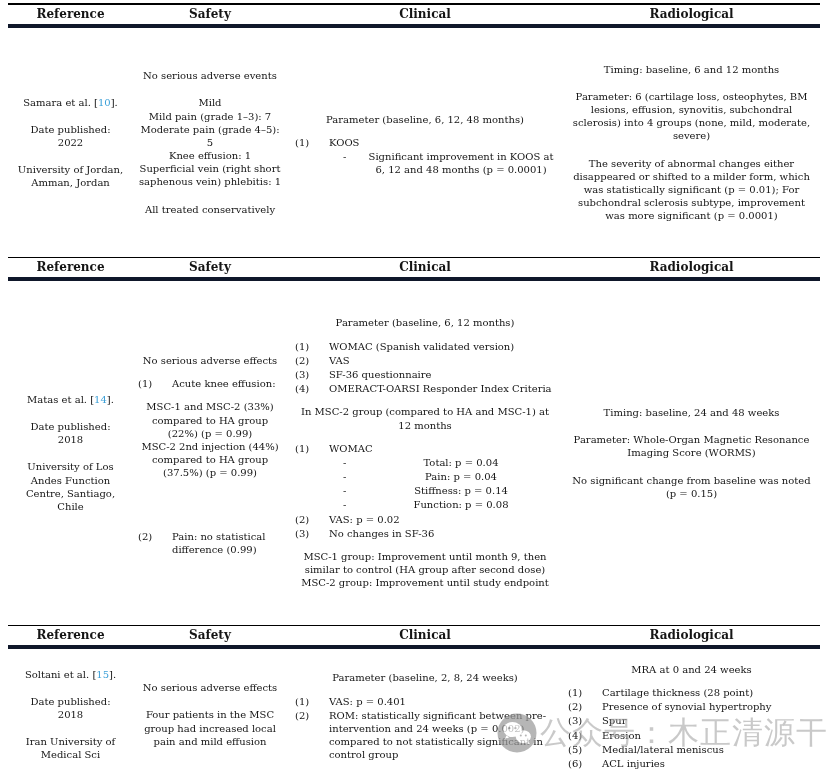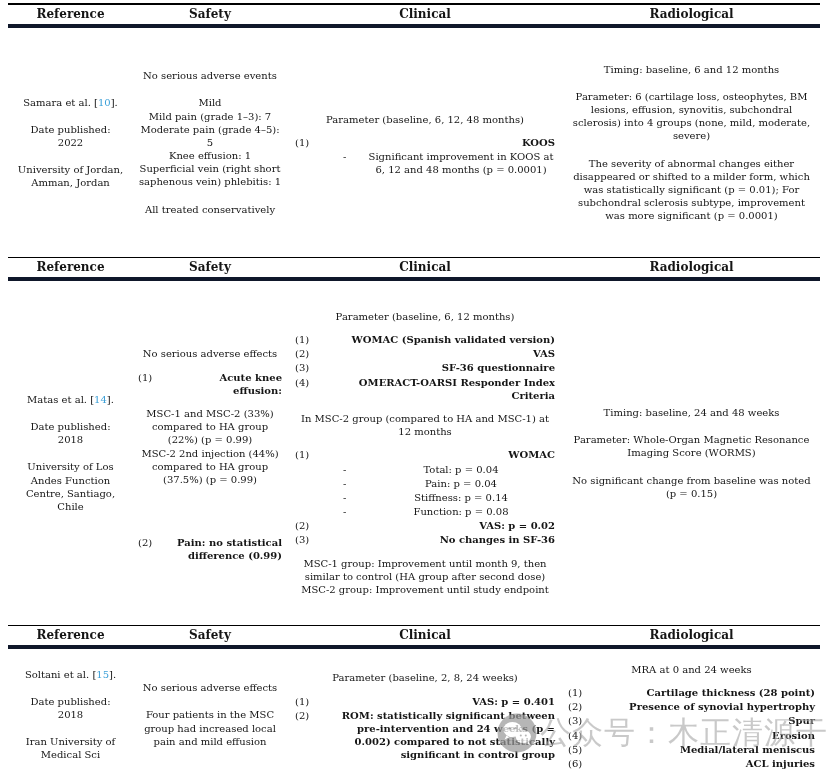--- a/index.html
+++ b/index.html
@@ -13,21 +13,21 @@
   .body-row{display:grid;grid-template-columns:125px 154px 276px 257px;}
   .row1{height:229px;} .row2{height:344px;} .row3{height:131px;overflow:hidden;}
   .cell{display:flex;flex-direction:column;justify-content:center;
         font-size:10px;line-height:1.32;text-align:center;padding:2px 5px;box-sizing:border-box;}
   .cell p{margin:7px 0;}
   .pre{white-space:pre-line;}
   .cite{color:#3ca0d8;}
   .list{width:100%;text-align:left;margin:2px 0;}
   .li{display:flex;margin:1px 0;}
   .li .num{flex:0 0 34px;}
-  .li .txt{flex:1;text-align:right;font-weight:bold;}
+  .li .txt{flex:1;text-align:left;}
   .sub{display:flex;margin:1px 0 1px 48px;}
   .sub .dash{flex:0 0 24px;}
   .sub .txt{flex:1;text-align:center;}
   .clin{padding-left:8px;padding-right:8px;}
   .gap-lg{margin-top:42px !important;}
   .watermark{position:absolute;left:497px;top:712px;display:flex;align-items:center;
              gap:3px;pointer-events:none;}
   .wm-icon{width:40px;height:40px;opacity:.72;}
   .wm-text{font-family:"DejaVu Sans","Liberation Sans",sans-serif;font-size:31px;
            color:#a9a9a9;opacity:.62;white-space:nowrap;letter-spacing:1px;}

